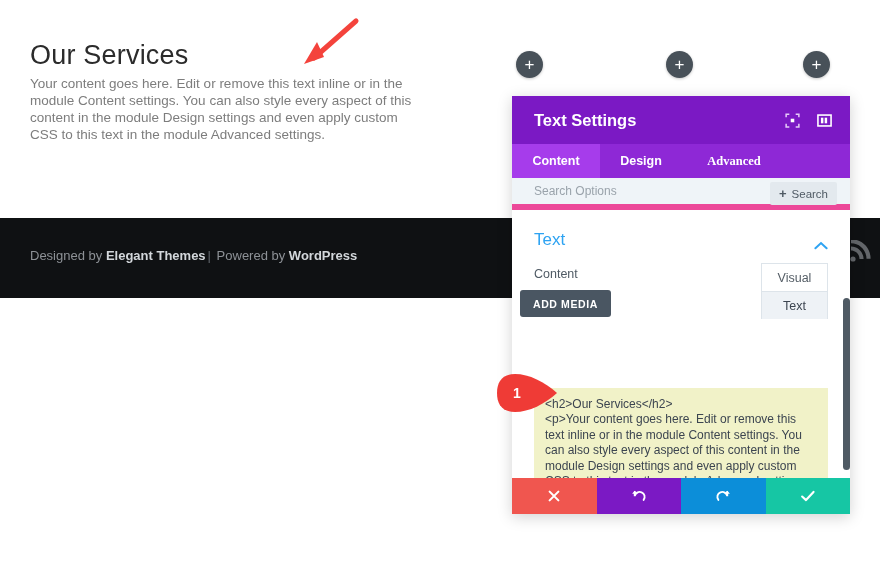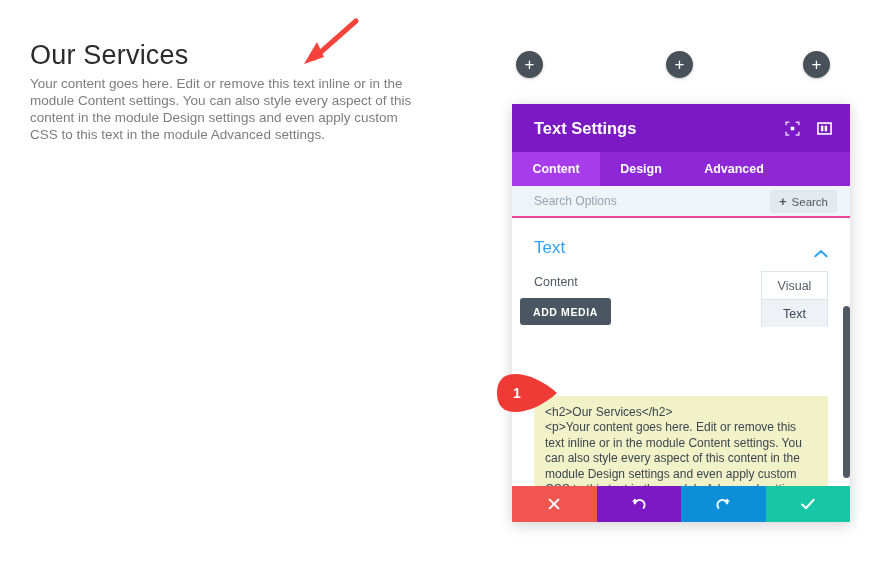--- a/index.html
+++ b/index.html
@@ -49,21 +49,21 @@
     font-size: 17px; line-height: 1; font-weight: 400;
     box-shadow: 0 1px 3px rgba(0,0,0,0.22);
     cursor: pointer;
   }
   .plus-1 { left: 516px; top: 51px; }
   .plus-2 { left: 666px; top: 51px; }
   .plus-3 { left: 803px; top: 51px; }
 
   
   .modal {
-    position: absolute; left: 512px; top: 104px;
+    position: absolute; left: 512px; top: 96px;
     width: 338px; height: 418px;
     background: #f4f8fb;
     box-shadow: 0 3px 14px rgba(0,0,0,0.18);
     overflow: hidden;
   }
   .modal-head {
     position: relative; height: 48px; background: #7b19c4;
     display: flex; align-items: center;
   }
   .modal-title {
@@ -76,25 +76,25 @@
   .head-icons svg { display: block; cursor: pointer; }
 
   .tabbar { display: flex; height: 34px; background: #8e28d6; }
   .tab {
     display: flex; align-items: center; justify-content: center;
     color: #fff; font-size: 12.5px; font-weight: 700; cursor: pointer;
     padding: 0 4px;
   }
   .tab.content { width: 88px; background: #a63ceb; }
   .tab.design  { width: 82px; }
-  .tab.adv     { width: 104px; }
+  .tab.adv     { width: 104px; font-family: Liberation Serif, serif; }
 
   .searchbar {
     position: relative; height: 32px; background: #eff4f8;
-    border-bottom: 2px solid #ec4899;
+    border-bottom: 6px solid #ec4899;
     display: flex; align-items: center;
   }
   .search-input {
     border: 0; background: transparent; outline: none;
     margin-left: 22px; width: 200px;
     font-family: "Liberation Sans", sans-serif;
     font-size: 12px; color: #9aa3ab;
   }
   .search-input::placeholder { color: #9aa3ab; }
   .filter-btn {
@@ -191,20 +191,32 @@
 
   <div class="annot-arrow">
     <svg viewBox="0 0 64 52" width="64" height="52">
       <g stroke="#f4433c" stroke-width="5" stroke-linecap="round">
         <line x1="58" y1="5" x2="16" y2="42"></line>
       </g>
       <path d="M6 48 L26 41 L19 26 Z" fill="#f4433c"></path>
     </svg>
   </div>
 
+  <div class="site-footer">
+    <div class="footer-credit">
+      <span>Designed by </span><b>Elegant Themes</b><span class="sep">|</span><span> Powered by </span><b>WordPress</b>
+    </div>
+    <div class="rss-icon">
+      <svg viewBox="0 0 24 24" width="24" height="24" fill="#c9ced3">
+        <circle cx="5" cy="19" r="2.6"></circle>
+        <path d="M3 10.4v4.1c4.7 0 8.5 3.8 8.5 8.5h4.1C15.6 16.3 10 10.4 3 10.4z" transform="translate(0,-4)"></path>
+        <path d="M3 3.2v4.1c8.6 0 15.5 7 15.5 15.5h4.1C22.6 11.4 13.9 3.2 3 3.2z" transform="translate(0,-4)"></path>
+      </svg>
+    </div>
+  </div>
 
   <div class="plus-btn plus-1">
     <span>+</span>
   </div>
   <div class="plus-btn plus-2">
     <span>+</span>
   </div>
   <div class="plus-btn plus-3">
     <span>+</span>
   </div>

